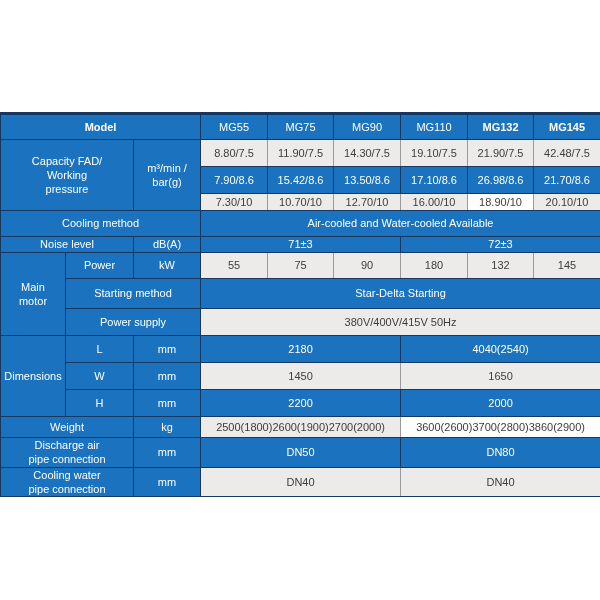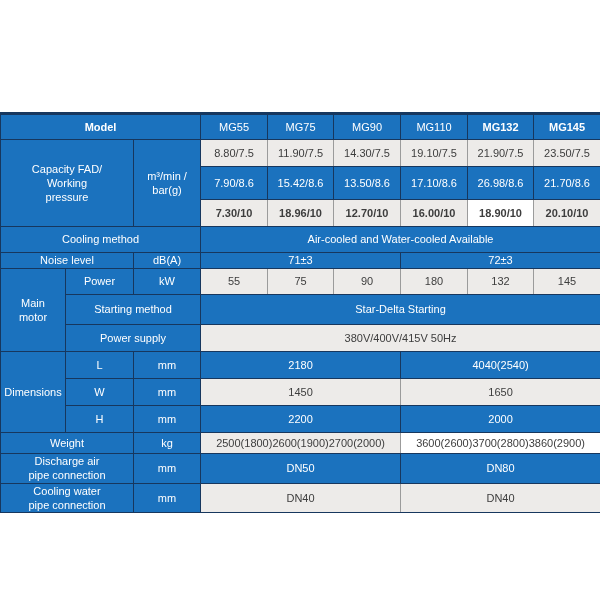--- a/index.html
+++ b/index.html
@@ -72,33 +72,33 @@
           <td colspan="2" rowspan="3" class="blue">Capacity FAD/
 Working
 pressure</td>
           <td rowspan="3" class="blue">m³/min /
 bar(g)</td>
           <td class="light">8.80/7.5</td>
           <td class="light">11.90/7.5</td>
           <td class="light">14.30/7.5</td>
           <td class="light">19.10/7.5</td>
           <td class="light">21.90/7.5</td>
-          <td class="light">23.50/7.5</td>
+          <td class="light">42.48/7.5</td>
         </tr>
-        <tr style="height: 33px;">
+        <tr style="height: 27px;">
           <td class="blue">7.90/8.6</td>
           <td class="blue">15.42/8.6</td>
           <td class="blue">13.50/8.6</td>
           <td class="blue">17.10/8.6</td>
           <td class="blue">26.98/8.6</td>
           <td class="blue">21.70/8.6</td>
         </tr>
-        <tr style="height: 27px; font-weight: bold;">
+        <tr style="height: 17px;">
           <td class="light">7.30/10</td>
-          <td class="light">18.96/10</td>
+          <td class="light">10.70/10</td>
           <td class="light">12.70/10</td>
           <td class="light">16.00/10</td>
           <td class="white">18.90/10</td>
           <td class="light">20.10/10</td>
         </tr>
         <tr style="height: 26px;">
           <td colspan="3" class="blue">Cooling method</td>
           <td colspan="6" class="blue">Air-cooled and Water-cooled Available</td>
         </tr>
         <tr style="height: 16px;">

